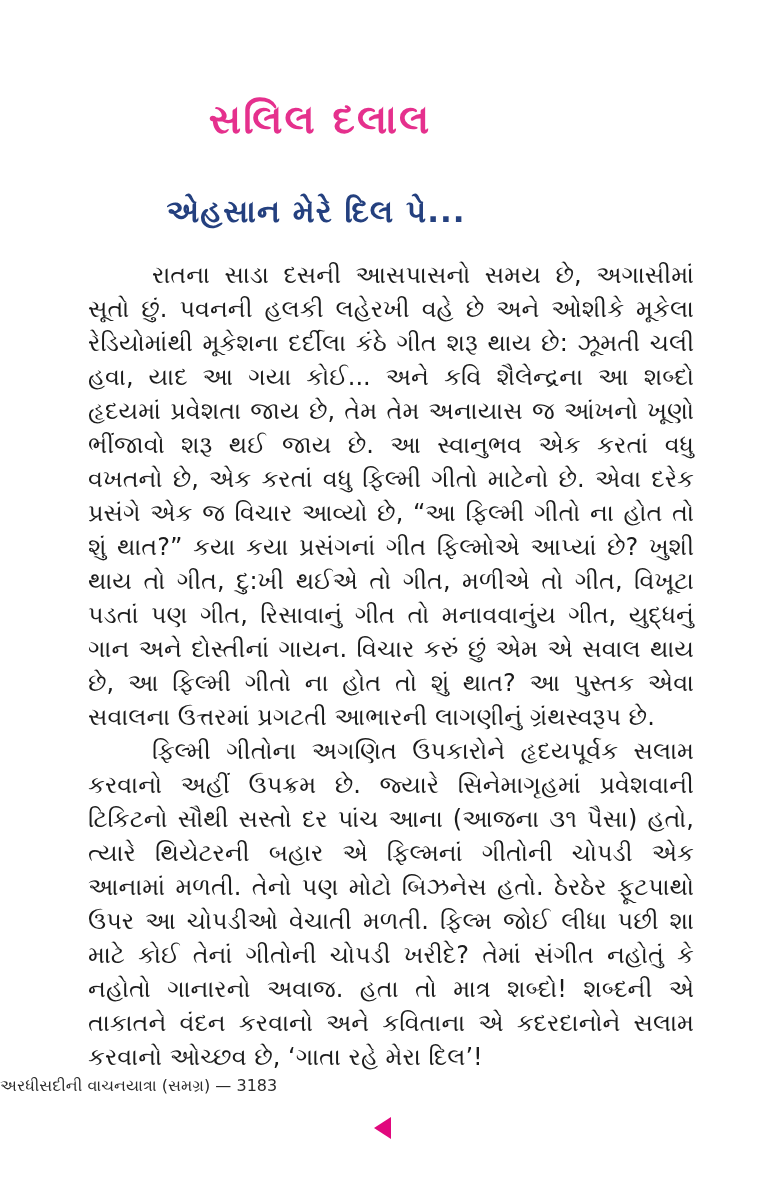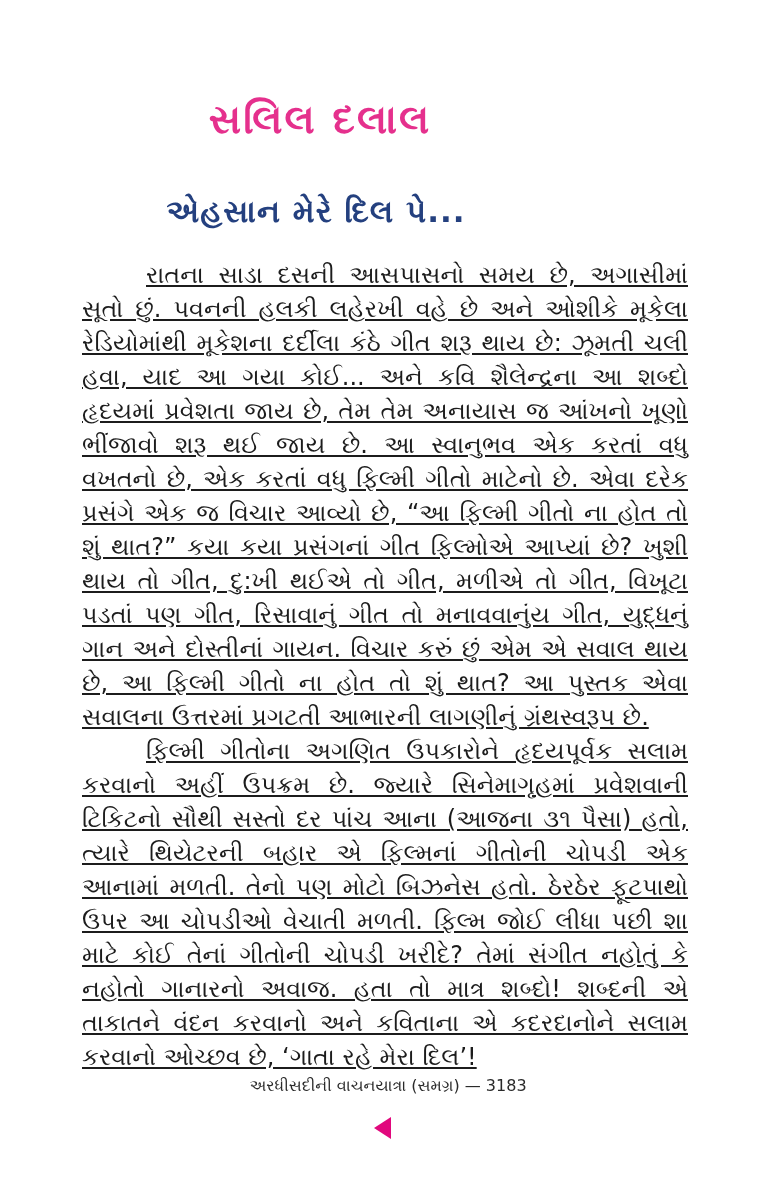--- a/index.html
+++ b/index.html
@@ -35,38 +35,36 @@
     text-align: center;
     color: #24407f;
     font-size: 31px;
     font-weight: bold;
     letter-spacing: 1px;
     margin: 0;
   }
   .body-text {
     position: absolute;
     top: 258px;
-    left: 82px;
+    left: 88px;
     width: 606px;
     color: #1c1c1c;
     font-size: 24px;
     line-height: 34px;
     text-align: justify;
-    text-decoration: underline;
   }
   .body-text p {
     margin: 0;
     text-indent: 64px;
   }
   .page-footer {
     position: absolute;
     top: 1076px;
     left: 0;
     width: 776px;
-    text-align: center;
     color: #2a2a2a;
     font-size: 16px;
     margin: 0;
   }
   .prev-triangle {
     position: absolute;
     top: 1117px;
     left: 374px;
     width: 0;
     height: 0;

